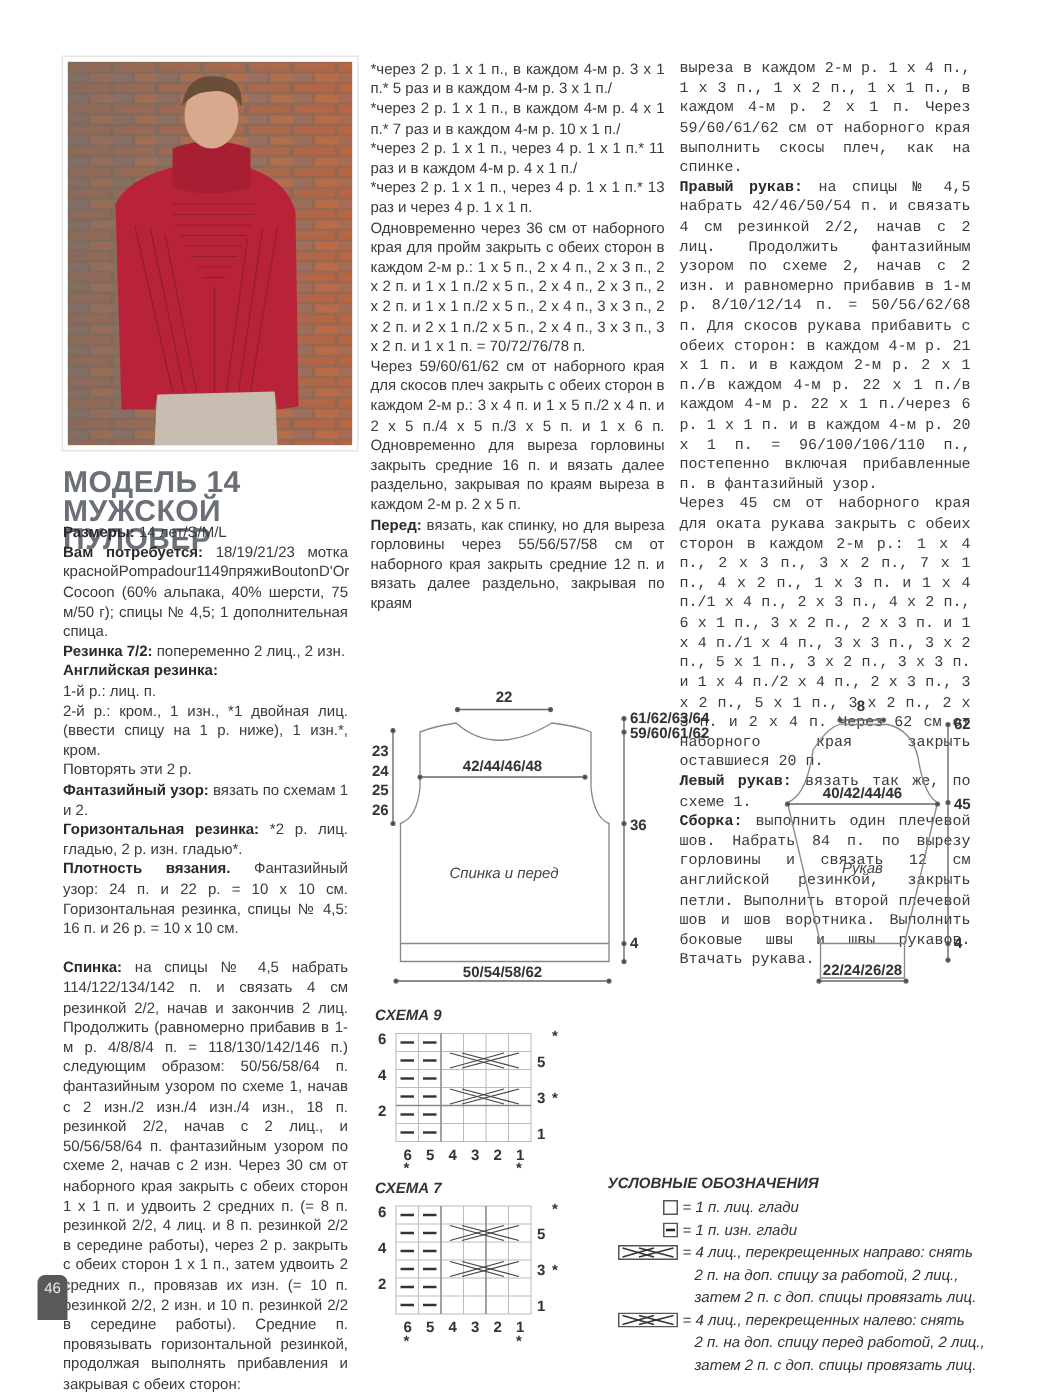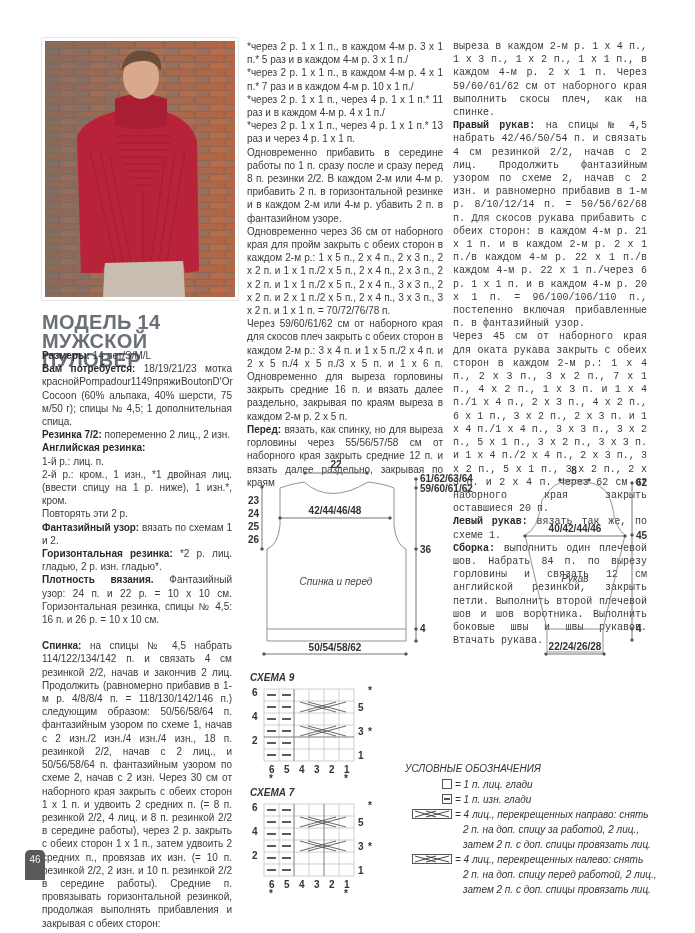--- a/index.html
+++ b/index.html
@@ -10,21 +10,21 @@
   .txt b{color:#2b2b2b;font-weight:bold;}
   .gap{height:13px;}
   
   .photo{left:42px;top:38px;width:190px;height:256px;border:3px solid #fff;box-shadow:0 0 0 1px #e6e6e6;overflow:hidden;}
   .title{left:42px;top:313px;width:200px;font-weight:bold;font-size:20px;line-height:19px;color:#6a6f78;letter-spacing:0.3px;}
   .pageno{left:25px;top:850px;width:20px;height:30px;background:#595959;border-radius:5px 5px 0 0;color:#eee;font-size:10px;text-align:center;padding-top:4px;box-sizing:border-box;}
   .diag-label{font-size:10px;font-weight:bold;font-family:"Liberation Sans Narrow","Liberation Sans",sans-serif;fill:#333;}
   .diag-it{font-size:10px;font-style:italic;fill:#444;}
   .schema-title{font-size:10px;font-weight:bold;font-style:italic;color:#333;}
   .legend{left:405px;top:763px;width:290px;font-size:10px;font-style:italic;color:#333;}
-  .legend .hdr{font-weight:normal;font-size:10px;margin-bottom:3px;}
+  .legend .hdr{font-weight:bold;font-size:10px;margin-bottom:3px;margin-top:21px;}
   .legend .row{display:flex;align-items:flex-start;line-height:15px;}
   .legend .sym{width:50px;display:flex;justify-content:flex-end;padding-right:3px;box-sizing:border-box;padding-top:2px;}
 </style>
 </head>
 <body>
 
 <div class="abs photo">
   <svg width="190" height="256" viewBox="0 0 190 256">
     <defs>
       <pattern id="bricks" width="30" height="14" patternUnits="userSpaceOnUse">
@@ -89,21 +89,20 @@
   <p><b>Плотность вязания.</b><span> Фантазийный узор: 24 п. и 22 р. = 10 х 10 см. Горизонтальная резинка, спицы № 4,5: 16 п. и 26 р. = 10 х 10 см.</span></p>
   <div class="gap"></div>
   <p><b>Спинка:</b><span> на спицы № 4,5 набрать 114/122/134/142 п. и связать 4 см резинкой 2/2, начав и закончив 2 лиц. Продолжить (равномерно прибавив в 1-м р. 4/8/8/4 п. = 118/130/142/146 п.) следующим образом: 50/56/58/64 п. фантазийным узором по схеме 1, начав с 2 изн./2 изн./4 изн./4 изн., 18 п. резинкой 2/2, начав с 2 лиц., и 50/56/58/64 п. фантазийным узором по схеме 2, начав с 2 изн. Через 30 см от наборного края закрыть с обеих сторон 1 х 1 п. и удвоить 2 средних п. (= 8 п. резинкой 2/2, 4 лиц. и 8 п. резинкой 2/2 в середине работы), через 2 р. закрыть с обеих сторон 1 х 1 п., затем удвоить 2 средних п., провязав их изн. (= 10 п. резинкой 2/2, 2 изн. и 10 п. резинкой 2/2 в середине работы). Средние п. провязывать горизонтальной резинкой, продолжая выполнять прибавления и закрывая с обеих сторон:</span></p>
 </div>
 
 <div class="abs txt" style="left:247px;top:40px;width:196px;">
   <p>*через 2 р. 1 х 1 п., в каждом 4-м р. 3 х 1 п.* 5 раз и в каждом 4-м р. 3 х 1 п./</p>
   <p>*через 2 р. 1 х 1 п., в каждом 4-м р. 4 х 1 п.* 7 раз и в каждом 4-м р. 10 х 1 п./</p>
   <p>*через 2 р. 1 х 1 п., через 4 р. 1 х 1 п.* 11 раз и в каждом 4-м р. 4 х 1 п./</p>
   <p>*через 2 р. 1 х 1 п., через 4 р. 1 х 1 п.* 13 раз и через 4 р. 1 х 1 п.</p>
-  <p>Одновременно прибавить в середине работы по 1 п. сразу после и сразу перед 8 п. резинки 2/2. В каждом 2-м или 4-м р. прибавить 2 п. в горизонтальной резинке и в каждом 2-м или 4-м р. убавить 2 п. в фантазийном узоре.</p>
   <p>Одновременно через 36 см от наборного края для пройм закрыть с обеих сторон в каждом 2-м р.: 1 х 5 п., 2 х 4 п., 2 х 3 п., 2 х 2 п. и 1 х 1 п./2 х 5 п., 2 х 4 п., 2 х 3 п., 2 х 2 п. и 1 х 1 п./2 х 5 п., 2 х 4 п., 3 х 3 п., 2 х 2 п. и 2 х 1 п./2 х 5 п., 2 х 4 п., 3 х 3 п., 3 х 2 п. и 1 х 1 п. = 70/72/76/78 п.</p>
   <p>Через 59/60/61/62 см от наборного края для скосов плеч закрыть с обеих сторон в каждом 2-м р.: 3 х 4 п. и 1 х 5 п./2 х 4 п. и 2 х 5 п./4 х 5 п./3 х 5 п. и 1 х 6 п. Одновременно для выреза горловины закрыть средние 16 п. и вязать далее раздельно, закрывая по краям выреза в каждом 2-м р. 2 х 5 п.</p>
   <p><b>Перед:</b><span> вязать, как спинку, но для выреза горловины через 55/56/57/58 см от наборного края закрыть средние 12 п. и вязать далее раздельно, закрывая по краям</span></p>
 </div>
 
 <div class="abs txt" style="left:453px;top:40px;width:194px;font-family:Liberation Mono, monospace;">
   <p>выреза в каждом 2-м р. 1 х 4 п., 1 х 3 п., 1 х 2 п., 1 х 1 п., в каждом 4-м р. 2 х 1 п. Через 59/60/61/62 см от наборного края выполнить скосы плеч, как на спинке.</p>
   <p><b>Правый рукав:</b><span> на спицы № 4,5 набрать 42/46/50/54 п. и связать 4 см резинкой 2/2, начав с 2 лиц. Продолжить фантазийным узором по схеме 2, начав с 2 изн. и равномерно прибавив в 1-м р. 8/10/12/14 п. = 50/56/62/68 п. Для скосов рукава прибавить с обеих сторон: в каждом 4-м р. 21 х 1 п. и в каждом 2-м р. 2 х 1 п./в каждом 4-м р. 22 х 1 п./в каждом 4-м р. 22 х 1 п./через 6 р. 1 х 1 п. и в каждом 4-м р. 20 х 1 п. = 96/100/106/110 п., постепенно включая прибавленные п. в фантазийный узор.</span></p>
   <p>Через 45 см от наборного края для оката рукава закрыть с обеих сторон в каждом 2-м р.: 1 х 4 п., 2 х 3 п., 3 х 2 п., 7 х 1 п., 4 х 2 п., 1 х 3 п. и 1 х 4 п./1 х 4 п., 2 х 3 п., 4 х 2 п., 6 х 1 п., 3 х 2 п., 2 х 3 п. и 1 х 4 п./1 х 4 п., 3 х 3 п., 3 х 2 п., 5 х 1 п., 3 х 2 п., 3 х 3 п. и 1 х 4 п./2 х 4 п., 2 х 3 п., 3 х 2 п., 5 х 1 п., 3 х 2 п., 2 х 3 п. и 2 х 4 п. Через 62 см от наборного края закрыть оставшиеся 20 п.</p>
   <p><b>Левый рукав:</b><span> вязать так же, по схеме 1.</span></p>

